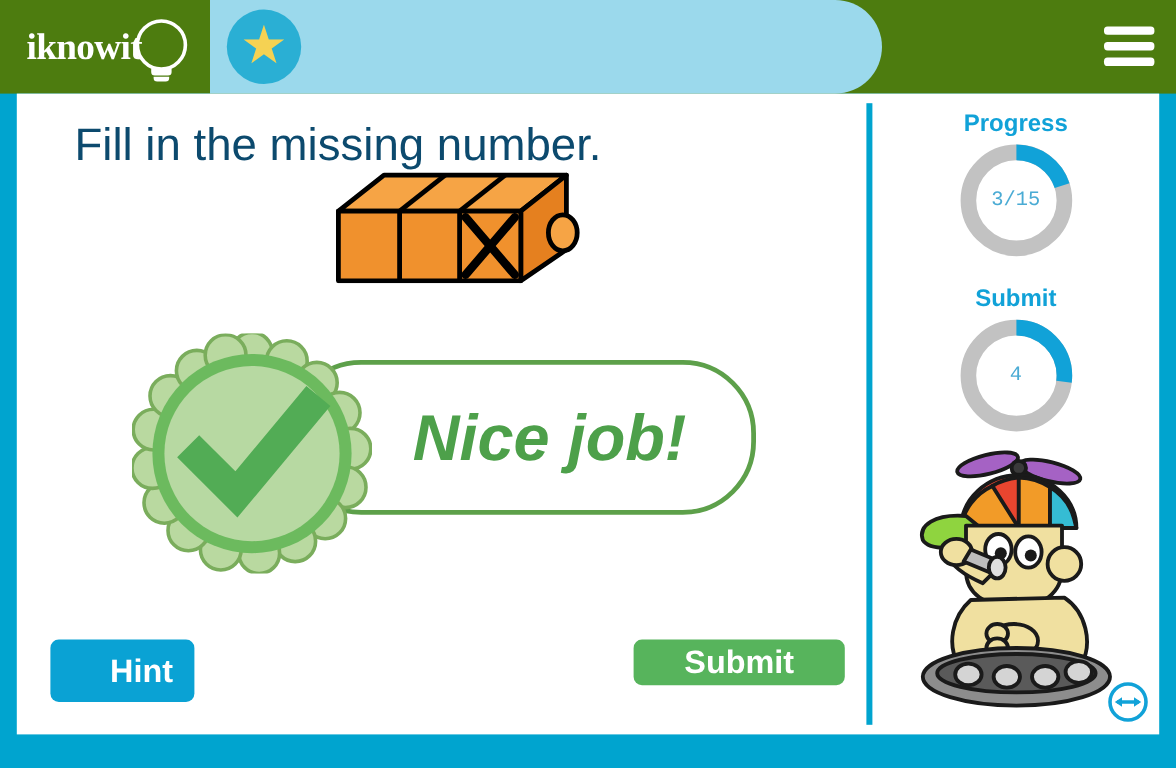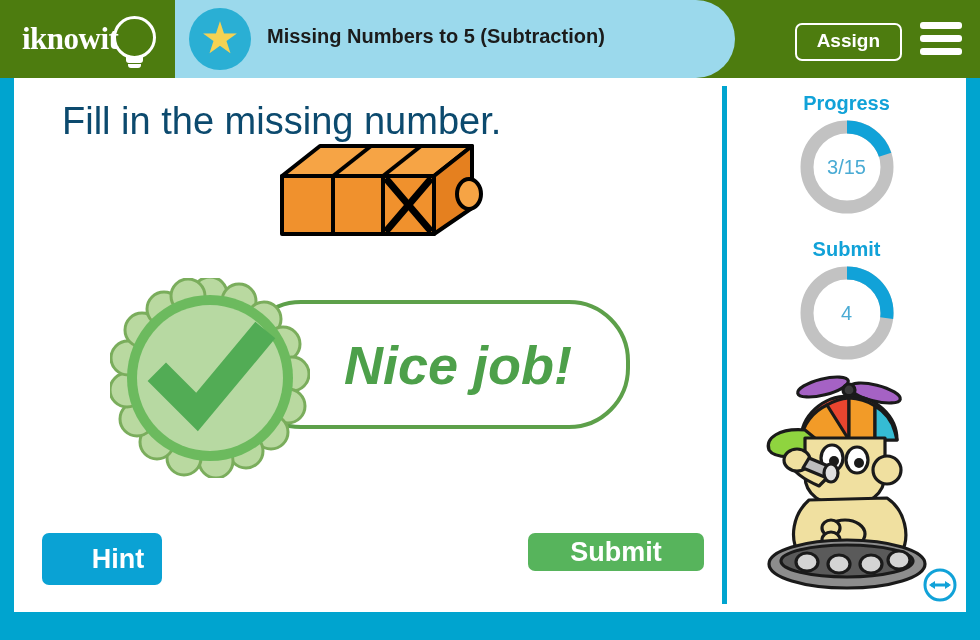--- a/index.html
+++ b/index.html
@@ -240,22 +240,23 @@
     width: 98px; height: 98px;
     margin: 0 auto;
   }
   .meter-value {
     position: absolute;
     left: 0; top: 0;
     width: 98px; height: 98px;
     display: flex;
     align-items: center;
     justify-content: center;
-    font-size: 20px;
+    font-size: 17px;
     color: #4aabd4;
+    font-family: Liberation Mono, monospace;
   }
   #meter-progress { top: 14px; }
   #meter-score { top: 160px; }
 
   #mascot {
     position: absolute;
     left: 8px; top: 290px;
     width: 224px; height: 224px;
   }
   #resize-handle {
@@ -276,24 +277,22 @@
       <div class="logo-text">iknowit</div>
       <div class="logo-bulb"></div>
       <div class="logo-bulb-base"></div>
       <div class="logo-bulb-base2"></div>
     </div>
 
     <div id="title-pill">
       <div class="star-circle">
         <div class="star-glyph">★</div>
       </div>
-      <div id="title-text">Missing Numbers to 5 (Subtraction)</div>
     </div>
 
-    <button id="assign-button">Assign</button>
 
     <div id="menu-button">
       <span></span>
       <span></span>
       <span></span>
     </div>
   </div>
 
   <div id="card">
 

